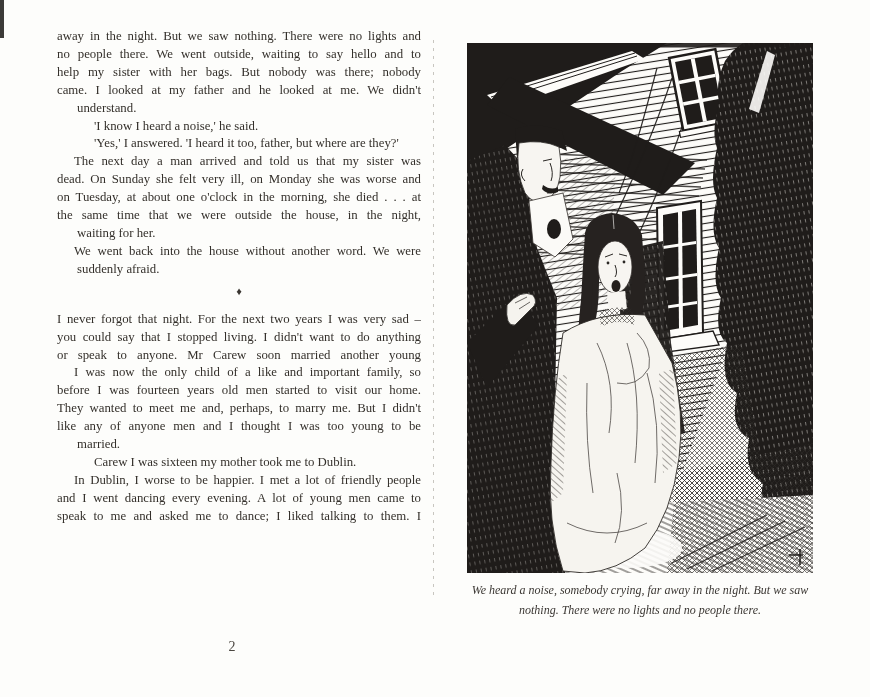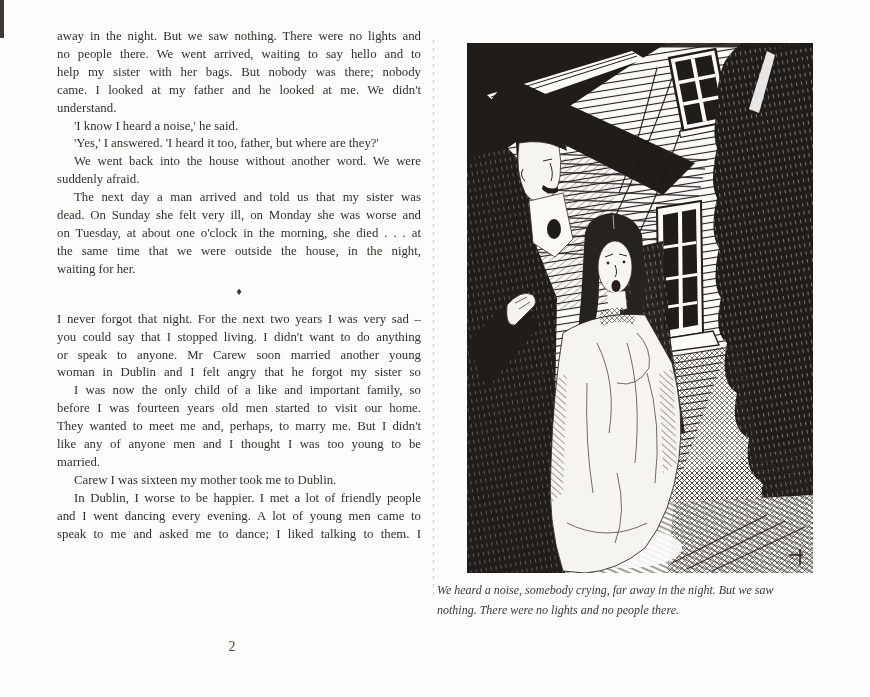--- a/index.html
+++ b/index.html
@@ -8,71 +8,70 @@
     background:#fdfdfb;color:#34302b;
     font-family:"Liberation Serif","DejaVu Serif",serif;
   }
   .spread{position:absolute;inset:0;}
   .edge-artifact{position:absolute;left:0;top:0;width:4px;height:38px;background:#3c3b38;}
   .gutter-line{position:absolute;left:433px;top:40px;width:1px;height:555px;
     background:repeating-linear-gradient(to bottom,#c8c6c0 0 3px,transparent 3px 8px);}
   .text-column{position:absolute;left:57px;top:28px;width:364px;
     font-size:12.8px;line-height:17.9px;}
   .line{white-space:nowrap;text-align:justify;text-align-last:justify;word-spacing:-1.2px;}
-  .line.open{text-align-last:left;word-spacing:0;}
+  .line.open{text-align-last:left;word-spacing:0;margin-left:20px;}
   .line.indent{text-indent:17px;}
   .separator{height:16px;line-height:16px;margin:4px 0 12px;text-align:center;
     text-align-last:center;font-size:11px;color:#3a3631;}
   .page-number{position:absolute;left:57px;top:639px;width:350px;text-align:center;
     font-size:14px;color:#4a4640;}
   .illustration{position:absolute;left:467px;top:43px;width:346px;height:530px;margin:0;}
   .illustration svg{display:block;width:346px;height:530px;}
-  .caption{position:absolute;left:437px;top:581px;width:406px;text-align:left;
+  .caption{position:absolute;left:437px;top:581px;width:406px;text-align:center;
     font-style:italic;font-size:12px;line-height:19.5px;color:#3b3733;}
   .cap-line{white-space:nowrap;}
 </style>
 </head>
 <body>
 
 <div class="spread">
   <div class="edge-artifact"></div>
   <div class="gutter-line"></div>
 
   <section>
     <div class="text-column" id="text-column">
         <div>
           <div class="line">away in the night. But we saw nothing. There were no lights and</div>
-          <div class="line">no people there. We went arrived, waiting to say hello and to</div>
+          <div class="line">no people there. We went outside, waiting to say hello and to</div>
           <div class="line">help my sister with her bags. But nobody was there; nobody</div>
           <div class="line">came. I looked at my father and he looked at me. We didn't</div>
           <div class="line open">understand.</div>
         </div>
         <div>
           <div class="line open indent">'I know I heard a noise,' he said.</div>
         </div>
         <div>
           <div class="line open indent">'Yes,' I answered. 'I heard it too, father, but where are they?'</div>
-        </div>
-        <div>
-          <div class="line indent">We went back into the house without another word. We were</div>
-          <div class="line open">suddenly afraid.</div>
         </div>
         <div>
           <div class="line indent">The next day a man arrived and told us that my sister was</div>
           <div class="line">dead. On Sunday she felt very ill, on Monday she was worse and</div>
           <div class="line">on Tuesday, at about one o'clock in the morning, she died . . . at</div>
           <div class="line">the same time that we were outside the house, in the night,</div>
           <div class="line open">waiting for her.</div>
         </div>
+        <div>
+          <div class="line indent">We went back into the house without another word. We were</div>
+          <div class="line open">suddenly afraid.</div>
+        </div>
         <div class="separator">♦</div>
         <div>
           <div class="line">I never forgot that night. For the next two years I was very sad –</div>
           <div class="line">you could say that I stopped living. I didn't want to do anything</div>
           <div class="line">or speak to anyone. Mr Carew soon married another young</div>
-          <div class="line">woman in Dublin and I felt angry that he forgot my sister so</div>
         </div>
         <div>
           <div class="line indent">I was now the only child of a like and important family, so</div>
           <div class="line">before I was fourteen years old men started to visit our home.</div>
           <div class="line">They wanted to meet me and, perhaps, to marry me. But I didn't</div>
           <div class="line">like any of anyone men and I thought I was too young to be</div>
           <div class="line open">married.</div>
         </div>
         <div>
           <div class="line open indent">Carew I was sixteen my mother took me to Dublin.</div>

